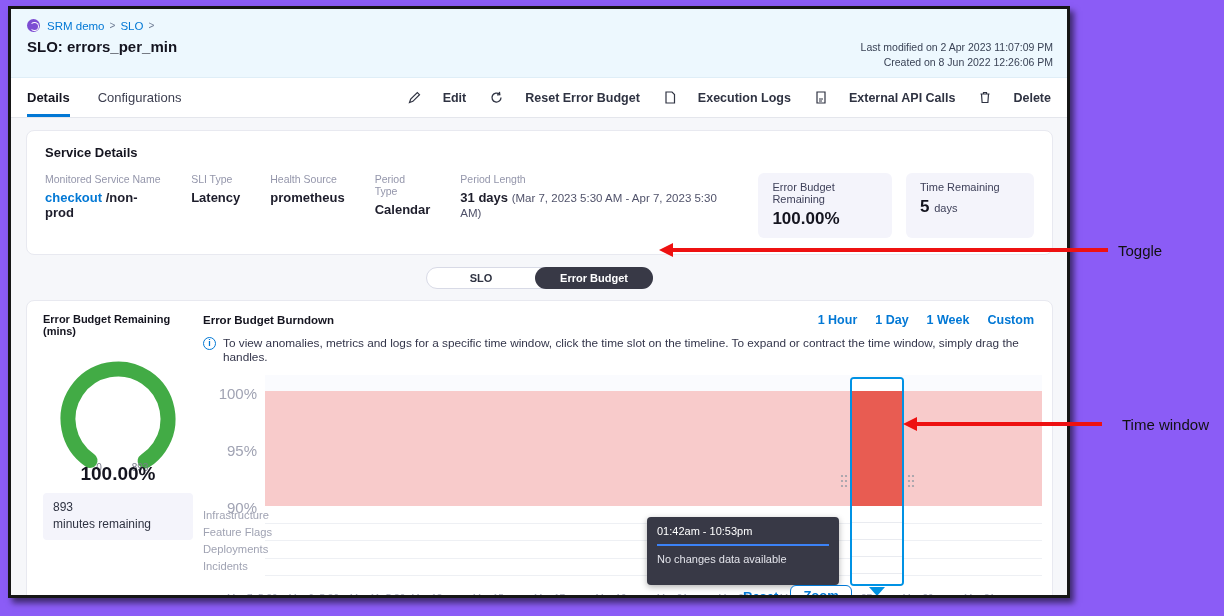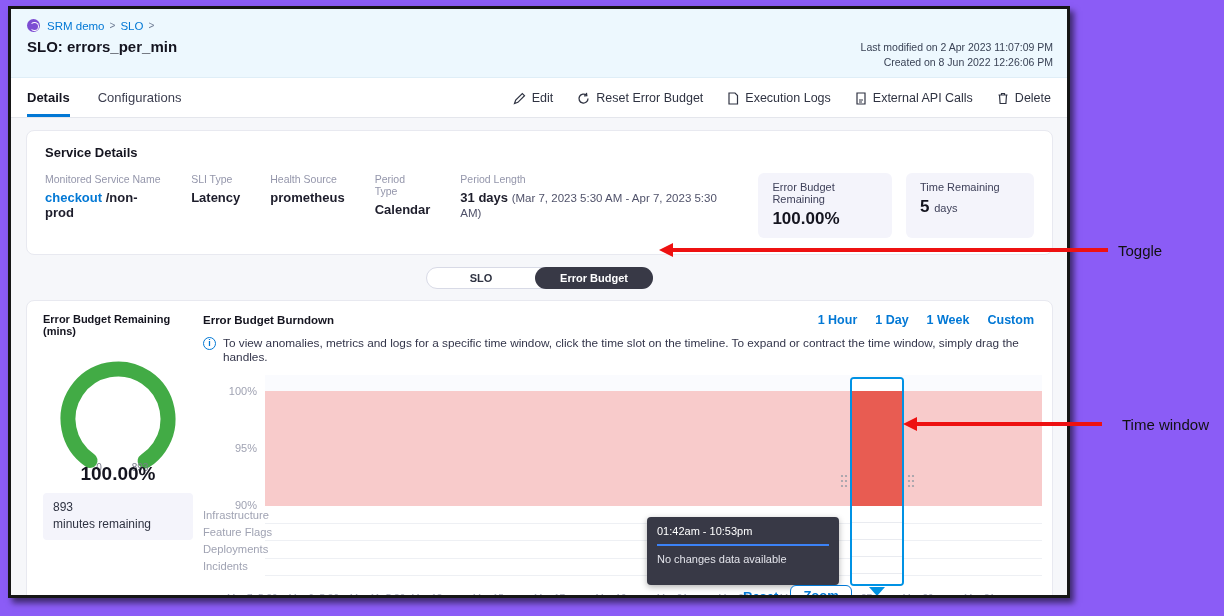--- a/index.html
+++ b/index.html
@@ -21,21 +21,21 @@
   .mod-icon::after { content:""; position:absolute; left:3px; top:3px; width:7px; height:7px; border-radius:50%;
                      border:1.6px solid #fff; border-left-color:transparent; }
   .slo-title { font-size:15px; font-weight:bold; margin-top:6px; color:#14141f; }
   .hdr-meta { position:absolute; right:14px; bottom:7px; text-align:right; font-size:10.5px; color:#3a4356; line-height:1.45; }
 
   
   .tabbar { display:flex; align-items:center; height:40px; background:#fff; border-bottom:1px solid #e4e6ec; padding:0 16px; }
   .tab { height:100%; display:flex; align-items:center; margin-right:28px; font-size:13px; color:#3c3e4f; cursor:pointer; }
   .tab.active { font-weight:bold; color:#14141f; border-bottom:3px solid #0278d5; padding-top:3px; }
   .tools { margin-left:auto; display:flex; align-items:center; gap:24px; }
-  .tool { display:flex; align-items:flex-end; gap:6px; font-size:12.5px; font-weight:normal; color:#2f3342; cursor:pointer; }
+  .tool { display:flex; align-items:center; gap:22px; font-size:12.5px; font-weight:bold; color:#2f3342; cursor:pointer; }
   .tool svg { display:block; }
 
   
   .bodyarea { background:#f6f7fa; height:480px; padding:12px 14px 10px 15px; }
 
   .card { background:#fff; border:1px solid #e8e9f0; border-radius:8px; }
 
   
   .svc { padding:14px 18px 16px; }
   .svc-title { font-size:13px; font-weight:bold; margin-bottom:13px; color:#14141f; }
@@ -77,21 +77,21 @@
              font-size:9px; font-weight:bold; line-height:10px; text-align:center; margin-top:1px; }
   .info-txt { font-size:11.8px; color:#33354a; }
 
   
   .chart { position:relative; height:252px; margin-top:6px; }
   .plot { position:absolute; left:62px; right:6px; }
   .topstrip { top:5px; height:16px; background:#fafbfe; }
   .pink { top:21px; height:115px; background:#f8cbcb; }
   .lanes { top:136px; height:70px; }
   .lane { height:17.5px; border-bottom:1px solid #eef0f4; }
-  .ylab { position:absolute; width:54px; text-align:right; font-size:11px; color:#a0a3b3; }
+  .ylab { position:absolute; width:54px; text-align:right; font-size:15px; color:#a0a3b3; }
   .lanelab { position:absolute; left:0; font-size:11.2px; color:#a0a3b3; }
   .tl-row { position:absolute; left:24px; right:28px; top:222px; display:flex; justify-content:space-between; }
   .tl-item { width:56px; font-size:10px; color:#a8abbc; line-height:1.3; }
 
   
   .selwin { position:absolute; left:647px; top:7px; width:54px; height:209px; border:2px solid #0092e4;
             border-radius:4px; overflow:hidden; background:#fff; z-index:4; cursor:grab; }
   .sel-top { height:12px; background:#fff; }
   .sel-red { height:115px; background:#e85c52; }
   .sel-rest { position:absolute; top:127px; bottom:0; left:0; right:0;

